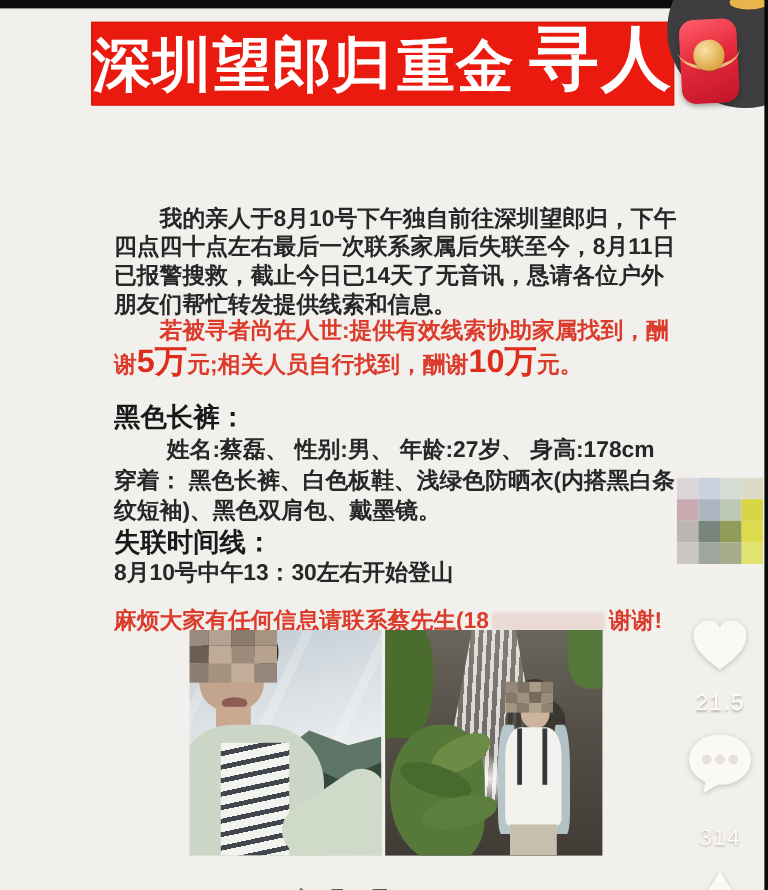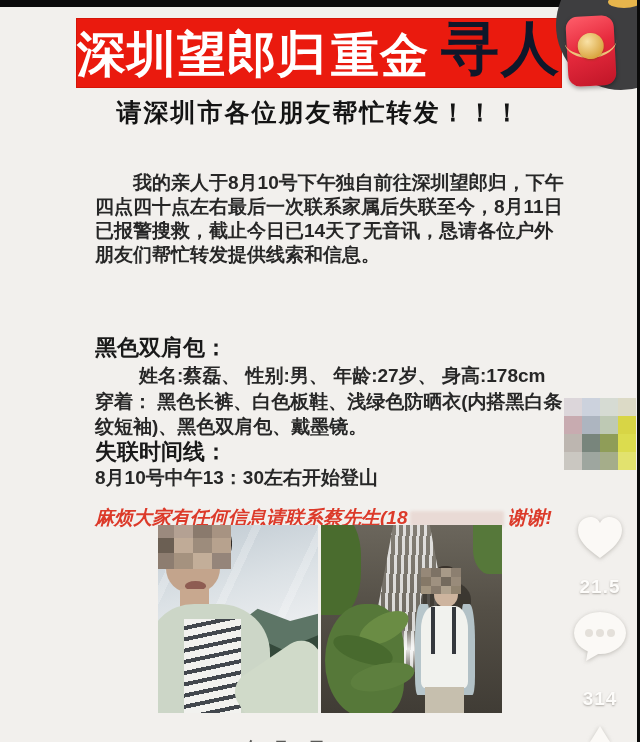--- a/index.html
+++ b/index.html
@@ -11,21 +11,21 @@
   .strip-right{position:absolute;top:0;right:0;width:3px;height:100%;background:#0b0b0b;z-index:60;}
 
   
   .banner{
     position:absolute;left:76px;top:18px;width:486px;height:70px;background:#ea1a0e;
     display:flex;align-items:flex-end;justify-content:center;z-index:2;
     box-shadow:0 0 0 1px #d41508 inset;
   }
   .banner .b1{color:#ffffff;font-size:49px;font-weight:600;letter-spacing:1px;font-family:"Liberation Serif","DejaVu Serif",serif;}
   .banner .b2{color:#ffffff;font-size:48px;font-weight:600;letter-spacing:1px;font-family:"Liberation Serif","DejaVu Serif",serif;margin-left:4px;}
-  .banner .b3{color:#0f172a;font-size:58px;font-weight:900;letter-spacing:2px;margin-left:12px;}
+  .banner .b3{color:#ffffff;font-size:58px;font-weight:900;letter-spacing:2px;margin-left:12px;}
 
   .subtitle{
     position:absolute;left:76px;top:96px;width:486px;text-align:center;
     font-size:25px;font-weight:700;color:#141414;letter-spacing:2px;z-index:2;
   }
 
   
   .txt{position:absolute;left:95px;width:470px;color:#272727;font-size:19px;line-height:24px;font-weight:600;z-index:2;}
   .indent{text-indent:2em;margin-top:29px;}
   .red{color:#dc3a2a;}
@@ -88,54 +88,54 @@
     background:linear-gradient(160deg,#ff5f6b 0%,#e62a3d 45%,#c01527 100%);
     transform:rotate(-3deg);z-index:47;box-shadow:0 2px 4px rgba(0,0,0,.35);}
   .env-line{position:absolute;left:-2px;top:8px;width:52px;height:34px;border-radius:50%;
     border-bottom:3px solid #eec47c;box-sizing:border-box;}
   .env-coin{position:absolute;left:11px;top:17px;width:26px;height:26px;border-radius:50%;
     background:radial-gradient(circle at 38% 32%,#f9e2a6,#d9a43e 75%);box-shadow:0 1px 2px rgba(120,70,10,.5);}
 
   .rail-icon{position:absolute;z-index:30;}
   .rail-count{
     position:absolute;width:80px;text-align:center;z-index:30;
-    font-size:19px;font-weight:700;color:#fdfcfa;
+    font-size:19px;font-weight:400;color:#fdfcfa;
     text-shadow:0 1px 2px rgba(120,115,108,.55);letter-spacing:1px;
   }
   .icon-shadow{filter:drop-shadow(0 1px 2px rgba(140,135,128,.5));}
 
   
   .mosaic{position:absolute;z-index:5;}
 </style>
 </head>
 <body>
 
 <div class="screen">
   <div class="strip-top"></div>
 
   <div class="banner">
     <span class="b1">深圳望郎归</span>
     <span class="b2">重金</span>
     <span class="b3">寻人</span>
   </div>
 
-  <div class="subtitle">请深圳市各位朋友帮忙转发！！！</div>
 
   <p class="txt indent" style="top:142px;">我的亲人于8月10号下午独自前往深圳望郎归，下午四点四十点左右最后一次联系家属后失联至今，8月11日已报警搜救，截止今日已14天了无音讯，恳请各位户外朋友们帮忙转发提供线索和信息。</p>
 
-
-
-  <p class="txt heading" style="top:314px;">黑色双肩包：</p>
+  <p class="txt indent red" style="top:236px;"><span>若被寻者尚在人世:提供有效线索协助家属找到，酬谢</span><span class="bignum">5万</span><span>元;相关人员自行找到，酬谢</span><span class="bignum">10万</span><span>元。</span></p>
+
+
+  <p class="txt heading" style="top:314px;">黑色长裤：</p>
   <p class="txt" style="top:345px;margin-left:44px;">姓名:蔡磊、 性别:男、 年龄:27岁、 身高:178cm</p>
   <p class="txt" style="top:370px;line-height:25px;">穿着： 黑色长裤、白色板鞋、浅绿色防晒衣(内搭黑白条纹短袖)、黑色双肩包、戴墨镜。</p>
 
   <p class="txt heading" style="top:418px;">失联时间线：</p>
   <p class="txt" style="top:447px;">8月10号中午13：30左右开始登山</p>
 
-  <p class="txt red" style="top:487px;font-style:italic;"><span>麻烦大家有任何信息请联系蔡先生(18</span><span class="blur-box"></span><span>谢谢!</span></p>
+  <p class="txt red" style="top:487px;"><span>麻烦大家有任何信息请联系蔡先生(18</span><span class="blur-box"></span><span>谢谢!</span></p>
 
   <div class="photos">
     <div class="photo photo-left">
       <div class="layer streak"></div>
       <div class="layer mtn-far"></div>
       <div class="layer mtn-near"></div>
       <div class="layer sea"></div>
       <div class="layer hair-l"></div>
       <div class="layer face-l"></div>
       <div class="layer mouth-l"></div>

